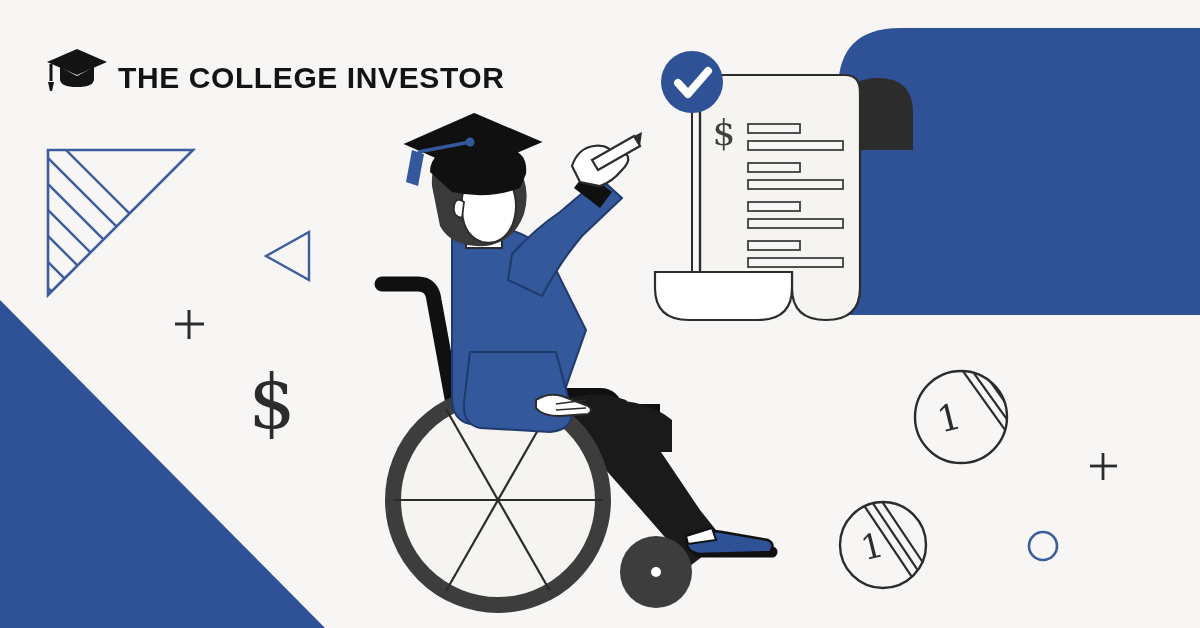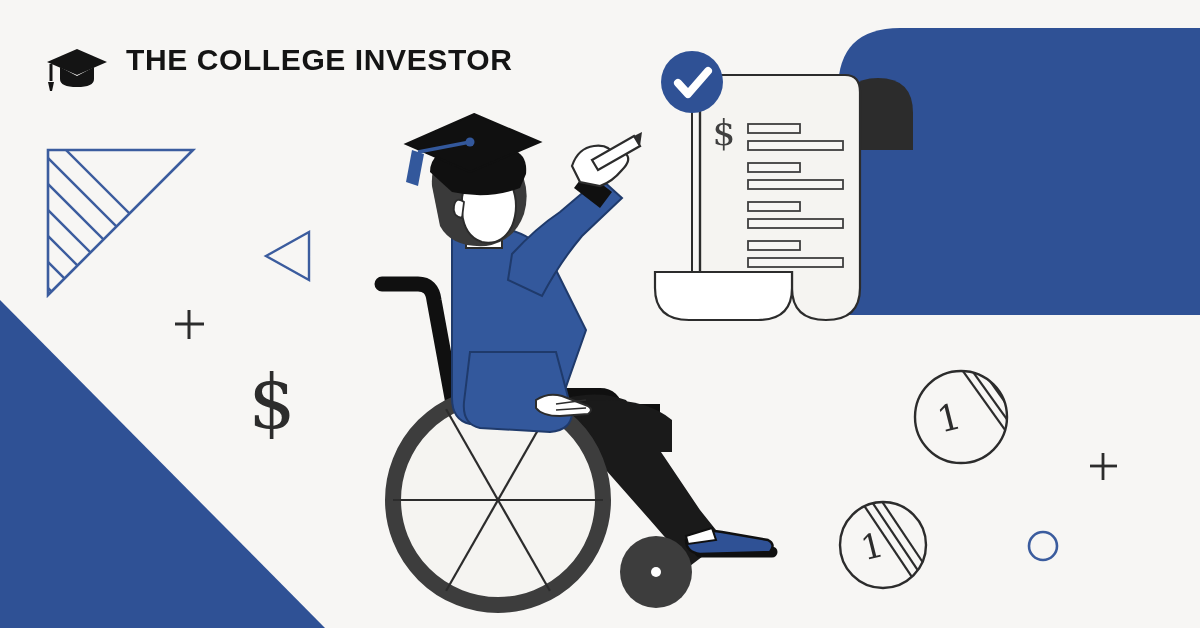--- a/index.html
+++ b/index.html
@@ -13,21 +13,21 @@
   #stage{
     position:relative;
     width:1200px;height:628px;
     background:#f7f6f4;
     overflow:hidden;
   }
   #art{position:absolute;left:0;top:0;width:1200px;height:628px;}
   .brand{
     position:absolute;
     left:46px;top:45px;
-    display:flex;align-items:flex-start;gap:18px;
+    display:flex;align-items:flex-end;gap:10px;
     z-index:40;
   }
   .brand-mark{width:62px;height:48px;display:block;}
   .brand-text{
     font-family:"Liberation Sans", sans-serif;
     font-weight:bold;
     font-size:30px;
     letter-spacing:0.6px;
     color:#141414;
     white-space:nowrap;

